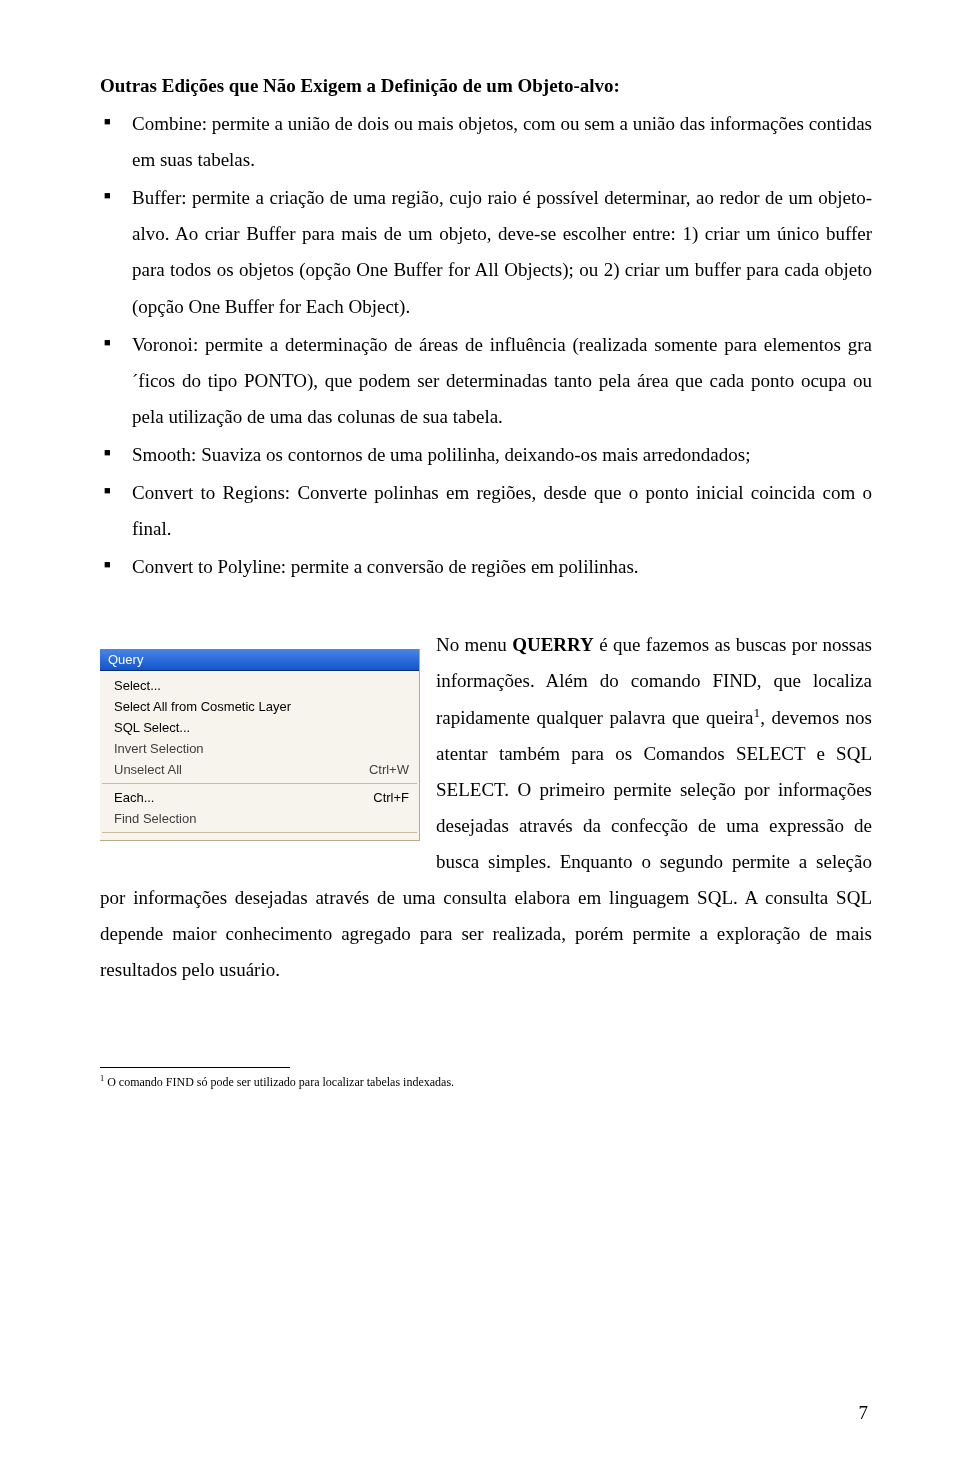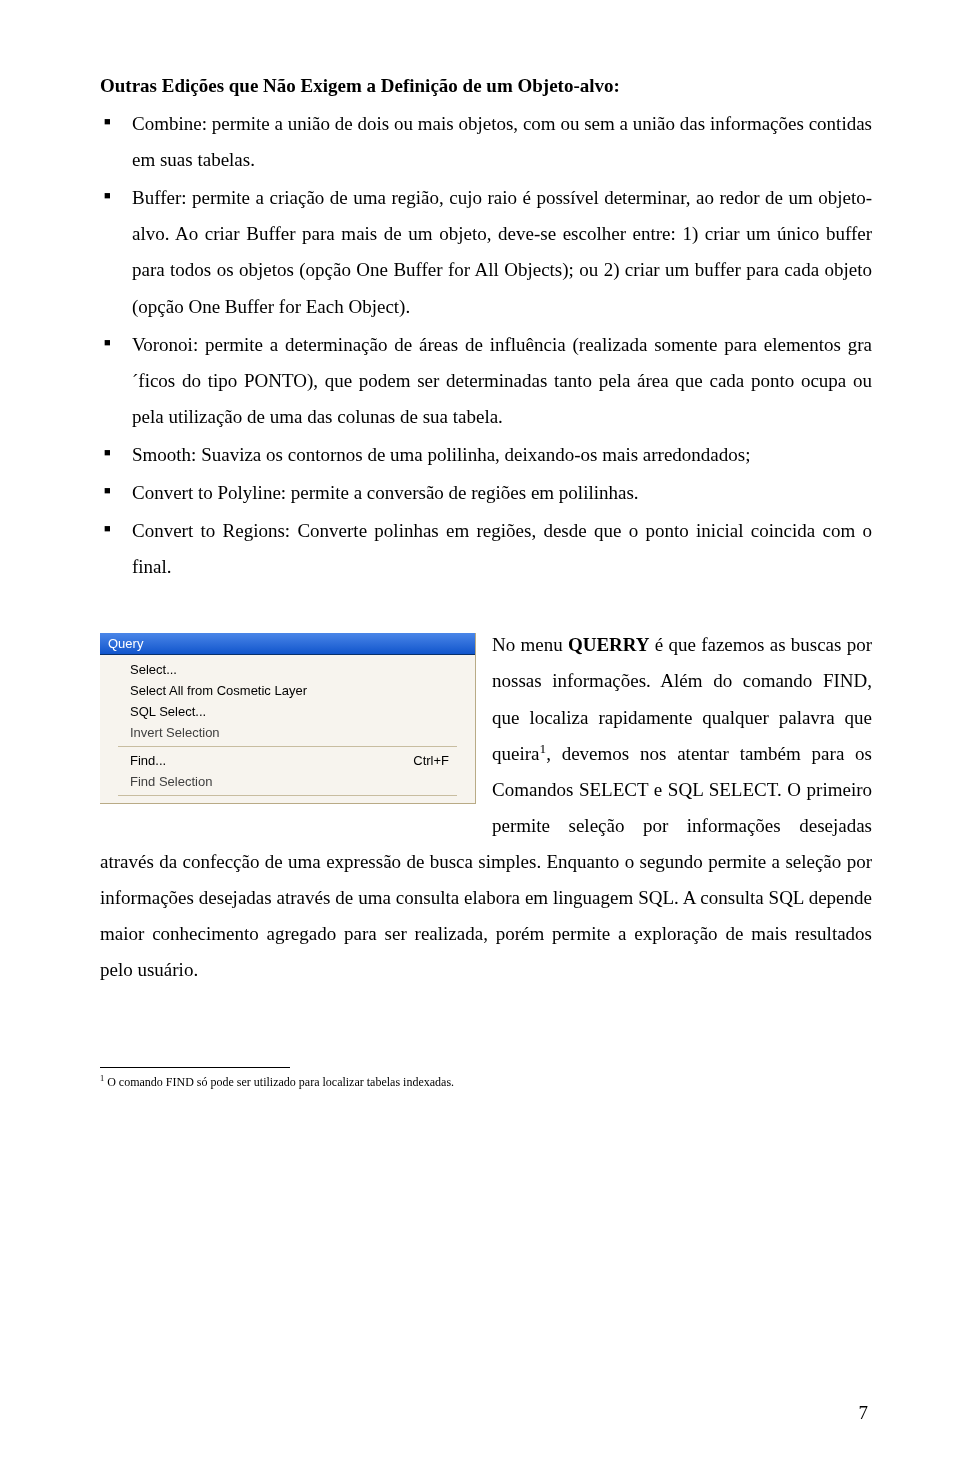--- a/index.html
+++ b/index.html
@@ -35,38 +35,38 @@
     left: -28px;
     top: 0;
     font-size: 11px;
     line-height: 2.9;
   }
   .float-wrap {
     margin-top: 42px;
   }
   .menu-img {
     float: left;
-    width: 376px;
+    width: 320px;
     background: #f7f4ee;
     border-right: 1px solid #b9ab86;
     border-bottom: 1px solid #b9ab86;
     font-family: Tahoma, Arial, sans-serif;
     font-size: 13px;
     line-height: 1.0;
-    margin: 6px 16px 6px 0;
+    margin: 22px 16px 6px 0;
   }
   .menu-title {
     background: linear-gradient(#4a86e8, #1155cc);
     color: #fff;
     padding: 4px 8px;
     font-size: 13px;
     border-bottom: 1px solid #08306b;
   }
   .menu-body {
-    padding: 4px 16px;
+    padding: 4px 0;
   }
   .menu-item {
     display: flex;
     justify-content: space-between;
     padding: 4px 10px 4px 14px;
   }
   .menu-item.disabled { color: #404040; }
   .menu-sep {
     border-top: 1px solid #c8bda0;
     margin: 3px 2px;
@@ -96,22 +96,22 @@
 </head>
 <body>
 
 <p class="heading">Outras Edições que Não Exigem a Definição de um Objeto-alvo:</p>
 
 <ul class="bullet-list">
   <li>Combine: permite a união de dois ou mais objetos, com ou sem a união das informações contidas em suas tabelas.</li>
   <li>Buffer: permite a criação de uma região, cujo raio é possível determinar, ao redor de um objeto-alvo. Ao criar Buffer para mais de um objeto, deve-se escolher entre: 1) criar um único buffer para todos os objetos (opção One Buffer for All Objects); ou 2) criar um buffer para cada objeto (opção One Buffer for Each Object).</li>
   <li>Voronoi: permite a determinação de áreas de influência (realizada somente para elementos gra´ficos do tipo PONTO), que podem ser determinadas tanto pela área que cada ponto ocupa ou pela utilização de uma das colunas de sua tabela.</li>
   <li>Smooth: Suaviza os contornos de uma polilinha, deixando-os mais arredondados;</li>
+  <li>Convert to Regions: Converte polinhas em regiões, desde que o ponto inicial coincida com o final.</li>
   <li>Convert to Polyline: permite a conversão de regiões em polilinhas.</li>
-  <li>Convert to Regions: Converte polinhas em regiões, desde que o ponto inicial coincida com o final.</li>
 </ul>
 
 <div class="float-wrap">
   <div class="menu-img">
     <div class="menu-title">Query</div>
     <div class="menu-body" id="menu-body">
         <div class="menu-item">
           <span>Select...</span>
           <span></span>
         </div>
@@ -120,23 +120,27 @@
           <span></span>
         </div>
         <div class="menu-item">
           <span>SQL Select...</span>
           <span></span>
         </div>
         <div class="menu-item disabled">
           <span>Invert Selection</span>
           <span></span>
         </div>
+        <div class="menu-item disabled">
+          <span>Unselect All</span>
+          <span>Ctrl+W</span>
+        </div>
         <div class="menu-sep"></div>
         <div class="menu-item">
-          <span>Find...</span>
+          <span>Each...</span>
           <span>Ctrl+F</span>
         </div>
         <div class="menu-item disabled">
           <span>Find Selection</span>
           <span></span>
         </div>
         <div class="menu-sep"></div>
       </div>
   </div>
   <p class="wrap-text">

